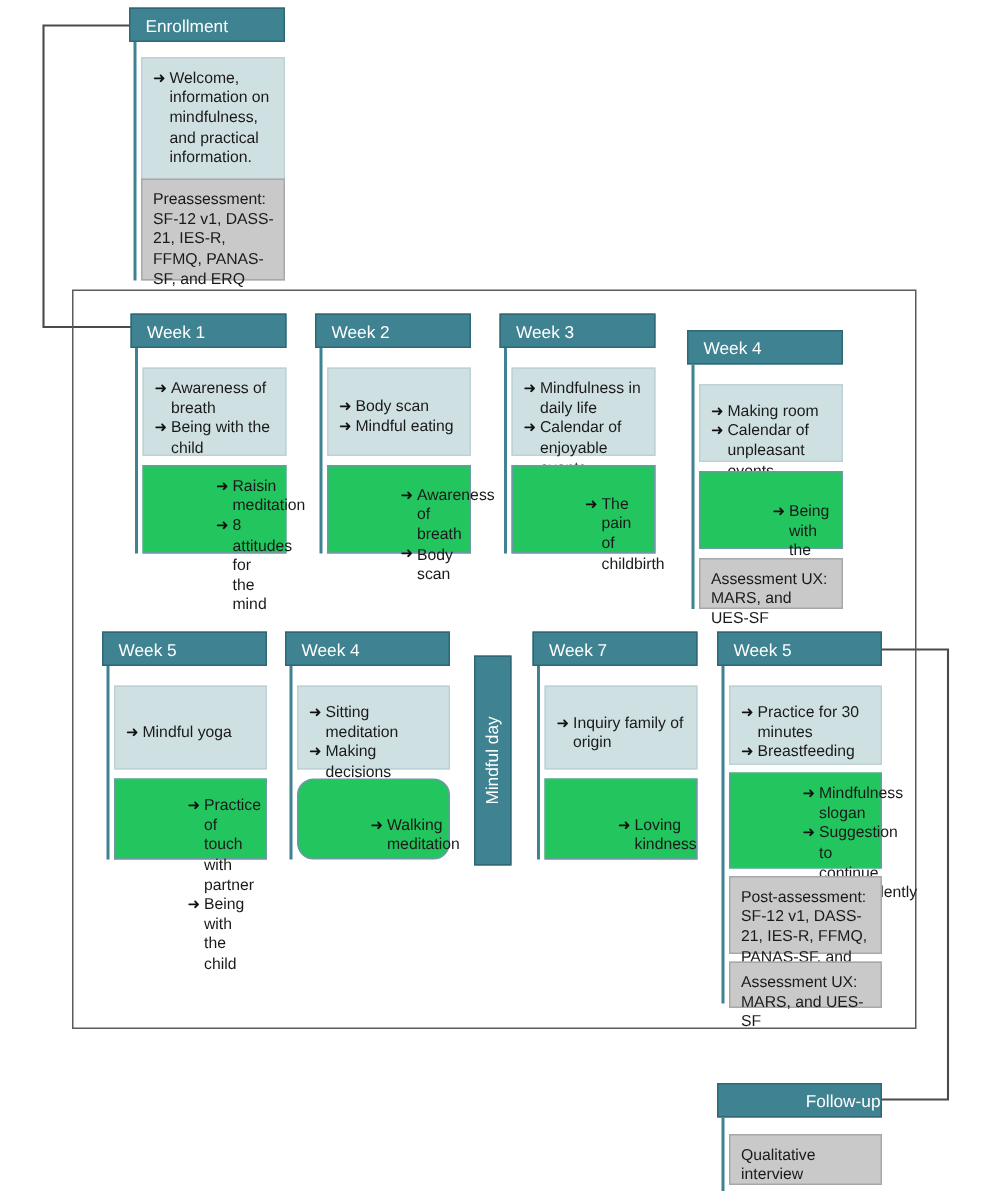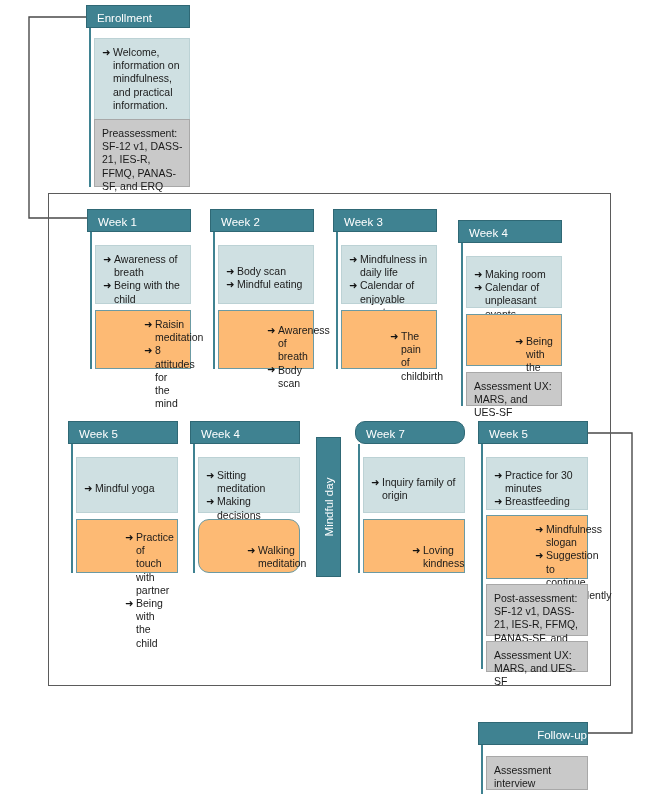--- a/index.html
+++ b/index.html
@@ -34,21 +34,21 @@
   }
   .panel{
     position:absolute;
     box-sizing:border-box;
     font-size:10.5px;
     line-height:13.2px;
     padding:7px 6px 7px 7px;
     border:1px solid transparent;
   }
   .panel.light{background:#cfe0e2;border-color:#bcd2d5;}
-  .panel.mid{background:#fdba74;border-color:#6b9aa3;padding-left:48px;}
+  .panel.mid{background:#22c55e;border-color:#6b9aa3;padding-left:48px;}
   .panel.grey{background:#c9c9c9;border-color:#a8a8a8;color:#1a1a1a;}
   .panel.grey .ln{padding-left:0;}
   .panel.grey .ln:before{content:"";}
   .ln{
     position:relative;
     padding-left:11px;
     margin:0;
   }
   .ln:before{
     content:"\279C";
@@ -187,21 +187,21 @@
     <div class="panel mid" style="left:8px;top:98px;width:102px;height:54px;border-radius:11px;">
       <p class="ln" style="margin-top:17px;">Walking meditation</p>
     </div>
   </div>
 
   <div class="vbox" style="left:316px;top:437px;width:25px;height:140px;">
     <span>Mindful day</span>
   </div>
 
   <div class="stage" style="left:355px;top:421px;width:110px;height:152px;">
-    <div class="hdr" style="width:110px;border-radius:10px;">Week 7</div>
+    <div class="hdr" style="width:110px;">Week 7</div>
     <div class="stem" style="left:3px;top:23px;height:129px;"></div>
     <div class="panel light" style="left:8px;top:36px;width:102px;height:56px;">
       <p class="ln" style="margin-top:11px;">Inquiry family of origin</p>
     </div>
     <div class="panel mid" style="left:8px;top:98px;width:102px;height:54px;">
       <p class="ln" style="margin-top:17px;">Loving kindness</p>
     </div>
   </div>
 
   <div class="stage" style="left:478px;top:421px;width:110px;height:248px;">
@@ -220,17 +220,17 @@
     </div>
     <div class="panel grey" style="left:8px;top:220px;width:102px;height:31px;">
       <p class="ln">Assessment UX: MARS, and UES-SF</p>
     </div>
   </div>
 
   <div class="stage" style="left:478px;top:722px;width:110px;height:72px;">
     <div class="hdr" style="width:110px;text-align:right;">Follow-up</div>
     <div class="stem" style="left:3px;top:23px;height:49px;"></div>
     <div class="panel grey" style="left:8px;top:34px;width:102px;height:34px;">
-      <p class="ln">Assessment interview</p>
+      <p class="ln">Qualitative interview</p>
     </div>
   </div>
 
 </div>
 
 </body></html>

